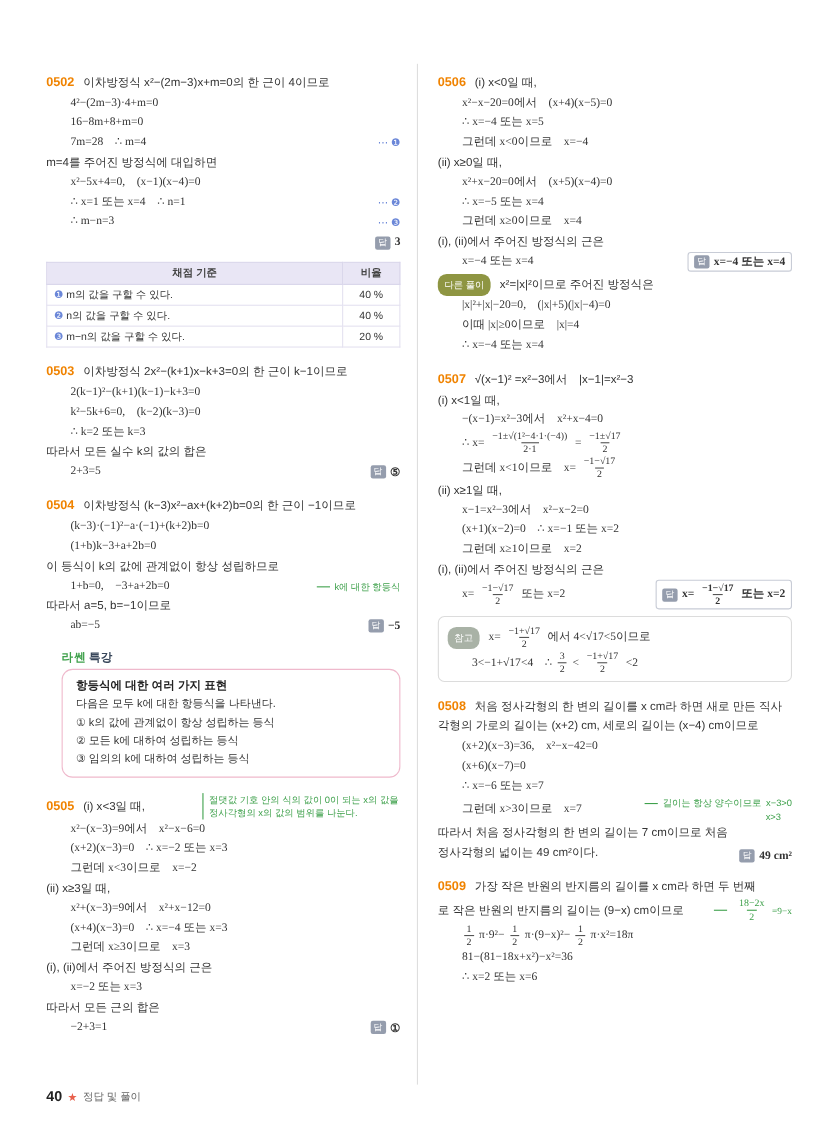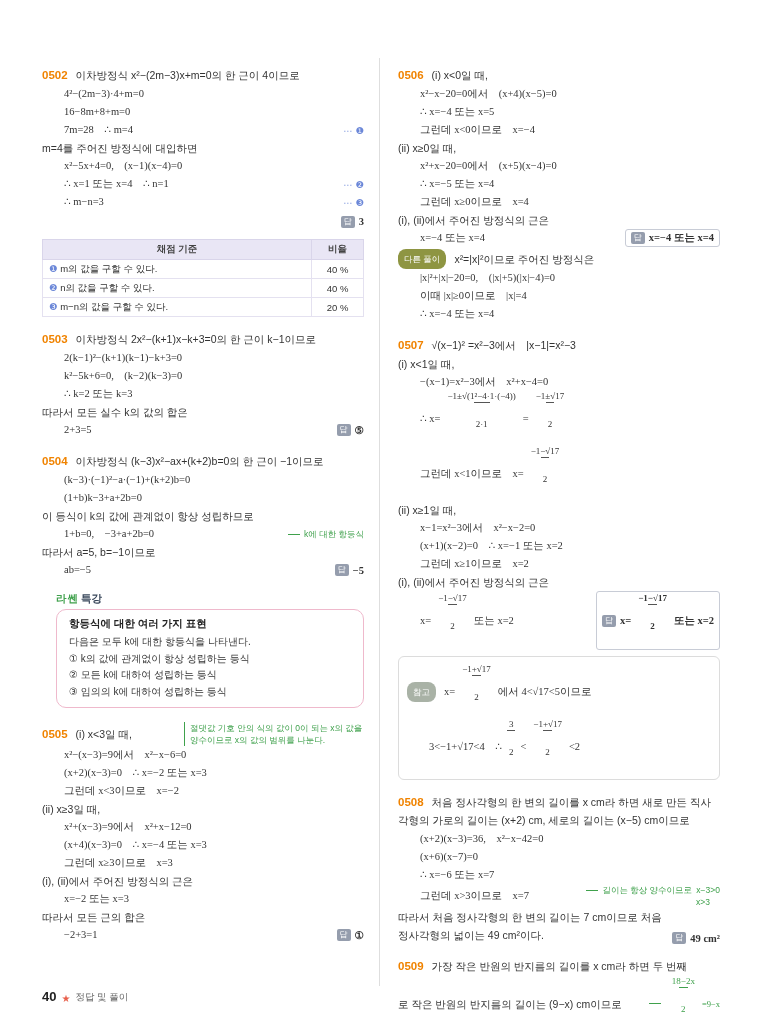--- a/index.html
+++ b/index.html
@@ -54,21 +54,21 @@
   .lecline { line-height:16.5px; font-size:10px; color:#333; }
 
   .obadge { background:#8e9542; color:#fff; font-size:8.5px; padding:1px 6px; border-radius:8px; white-space:nowrap; }
   .rbadge { background:#a9b2a6; color:#fff; font-size:8.5px; padding:1px 6px; border-radius:8px; white-space:nowrap; }
   .refbox { border:1px solid #dcdcdc; border-radius:6px; padding:5px 8px; margin-top:6px; }
 
   .frac { display:inline-flex; flex-direction:column; align-items:center; vertical-align:middle;
           font-size:9px; line-height:11px; margin:0 2px;
           font-family:"Liberation Serif","DejaVu Serif",serif; }
   .frac .fn { padding:0 2px; }
-  .frac .fd { border-top:1px solid #555; padding:16px 2px; }
+  .frac .fd { border-top:1px solid #555; padding:0 2px; }
   .grn .frac .fd, .frac.gfrac .fd { border-top-color:#3fa14c; }
   .frline { display:flex; align-items:center; flex-wrap:wrap; column-gap:3px; line-height:18px;
             font-family:"Liberation Serif","DejaVu Serif",serif; }
   span.frline { display:inline-flex; }
 
   .footer { position:absolute; left:42px; bottom:20px; display:flex; align-items:flex-end; gap:5px; }
   .fpage { font-weight:bold; font-size:13px; color:#222; }
   .fstar { color:#e8604c; font-size:10px; }
   .flabel { color:#666; font-size:9.5px; }
 </style>
@@ -182,21 +182,21 @@
         </div>
       </div>
 
       <section class="prob">
         <div class="lnrow">
           <span class="phead">
             <span class="pnum">0505</span><span>(i) x&lt;3일 때,</span>
           </span>
           <span class="grn annsm annblock">
             <span>절댓값 기호 안의 식의 값이 0이 되는 x의 값을</span>
-            <span>양수이므로 x의 값의 범위를 나눈다.</span>
+            <span>정사각형의 x의 값의 범위를 나눈다.</span>
           </span>
         </div>
         <div class="ln">x²−(x−3)=9에서 x²−x−6=0</div>
         <div class="ln">(x+2)(x−3)=0 ∴ x=−2 또는 x=3</div>
         <div class="ln">그런데 x&lt;3이므로 x=−2</div>
         <div class="txt">(ii) x≥3일 때,</div>
         <div class="ln">x²+(x−3)=9에서 x²+x−12=0</div>
         <div class="ln">(x+4)(x−3)=0 ∴ x=−4 또는 x=3</div>
         <div class="ln">그런데 x≥3이므로 x=3</div>
         <div class="txt">(i), (ii)에서 주어진 방정식의 근은</div>
@@ -316,21 +316,21 @@
                 <span class="fn">−1+√17</span>
                 <span class="fd">2</span>
               </span>
             <span>&lt;2</span>
           </div>
         </div>
       </section>
 
       <section class="prob">
         <div class="phead">
-          <span class="pnum">0508</span><span>처음 정사각형의 한 변의 길이를 x cm라 하면 새로 만든 직사각형의 가로의 길이는 (x+2) cm, 세로의 길이는 (x−5) cm이므로</span>
+          <span class="pnum">0508</span><span>처음 정사각형의 한 변의 길이를 x cm라 하면 새로 만든 직사각형의 가로의 길이는 (x+2) cm, 세로의 길이는 (x−4) cm이므로</span>
         </div>
         <div class="ln">(x+2)(x−3)=36, x²−x−42=0</div>
         <div class="ln">(x+6)(x−7)=0</div>
         <div class="ln">∴ x=−6 또는 x=7</div>
         <div class="lnrow">
           <span class="ln">그런데 x&gt;3이므로 x=7</span>
           <span class="grn annsm annblock2">
             <span style="display:block"><span class="gdash"></span><span>길이는 항상 양수이므로 x−3&gt;0</span></span>
             <span class="second" style="display:block">x&gt;3</span>
           </span>

